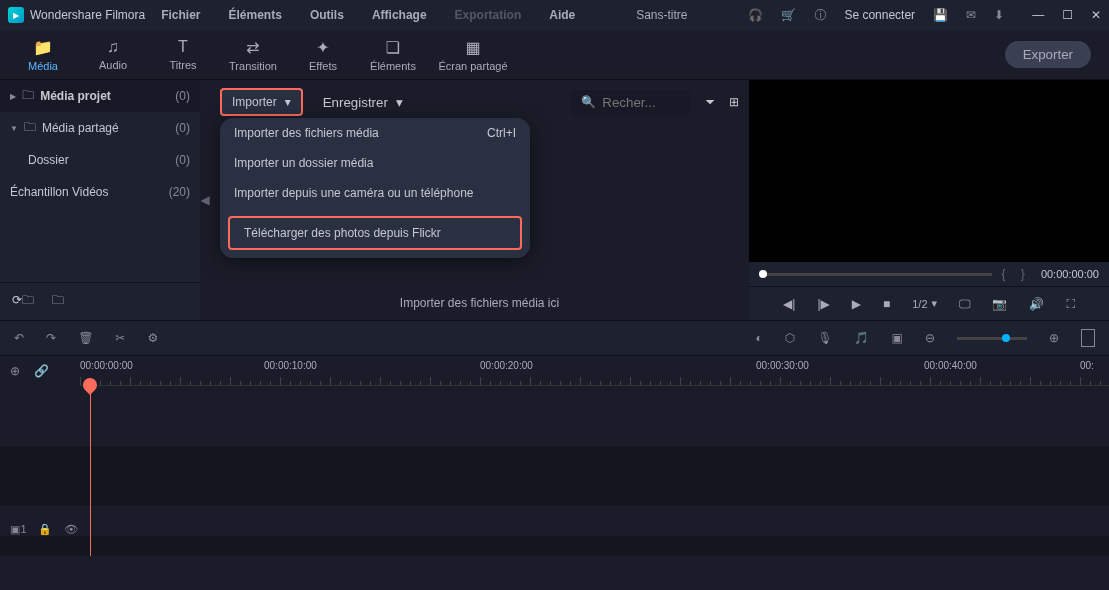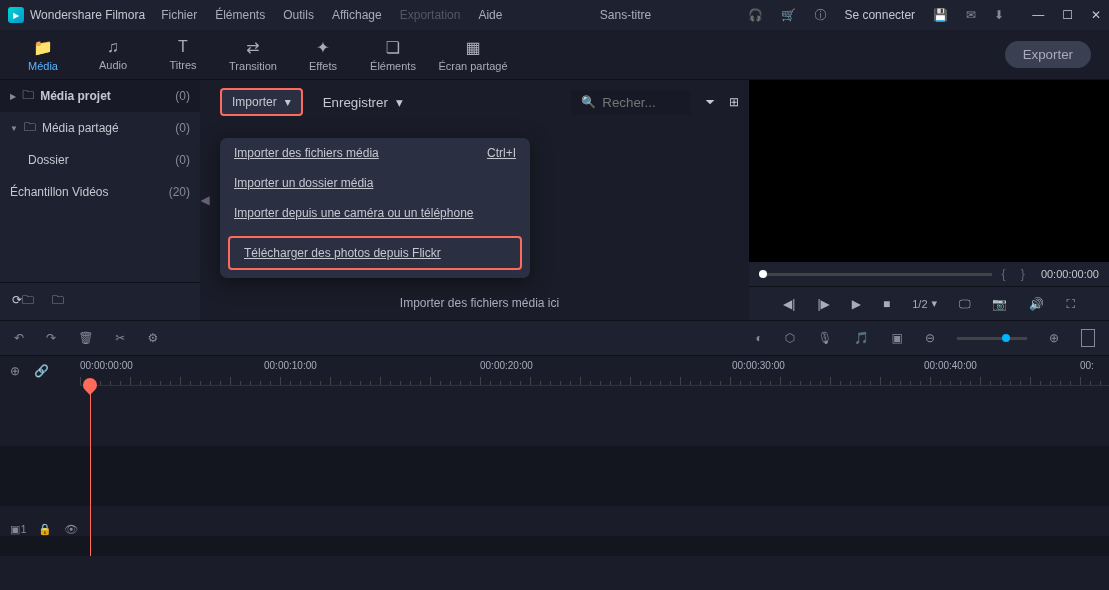--- a/index.html
+++ b/index.html
@@ -2,21 +2,21 @@
 <html><head>
 <meta charset="utf-8">
 <style>
 * { margin: 0; padding: 0; box-sizing: border-box; font-family: -apple-system, "Segoe UI", sans-serif; }
 body { background: #1a1d29; color: #c5c8d0; font-size: 12px; width: 1109px; height: 590px; overflow: hidden; }
 
 .titlebar { height: 30px; background: #1e2230; display: flex; align-items: center; padding: 0 8px; gap: 16px; }
 .logo { display: flex; align-items: center; gap: 6px; }
 .logo-icon { width: 16px; height: 16px; background: linear-gradient(135deg, #00d4d4, #0099cc); border-radius: 3px; display: flex; align-items: center; justify-content: center; }
 .logo-icon::before { content: "▶"; color: #fff; font-size: 8px; }
-.menubar { display: flex; gap: 18px; }
+.menubar { display: flex; gap: 28px; font-weight: bold; }
 .menubar span { color: #aab; cursor: pointer; }
 .menubar .disabled { color: #556; }
 .titlebar-title { flex: 1; text-align: center; color: #aab; }
 .titlebar-right { display: flex; align-items: center; gap: 18px; }
 .titlebar-right .icon { color: #889; }
 .titlebar-right .cart { color: #ff8833; }
 .titlebar-right .help { color: #00cccc; }
 .window-controls { display: flex; gap: 18px; margin-left: 10px; }
 
 .toolbar { height: 50px; background: #1a1d29; display: flex; align-items: center; padding: 0 8px; border-bottom: 1px solid #0f1118; }
@@ -38,21 +38,21 @@
 .sidebar-footer { margin-top: auto; display: flex; gap: 18px; padding: 8px 12px; border-top: 1px solid #0f1118; }
 .sidebar-collapse { width: 10px; display:flex; align-items:center; justify-content:center; color:#667; }
 
 .content { flex: 1; background: #1a1d29; position: relative; padding: 8px 10px; }
 .content-bar { display: flex; align-items: center; gap: 10px; }
 .import-btn { background: #2a2f42; border: 2px solid #ff6b5b; border-radius: 4px; padding: 5px 10px; display: flex; align-items: center; gap: 8px; cursor: pointer; color: #c5c8d0; }
 .record-btn { background: transparent; border: none; color: #c5c8d0; display: flex; align-items: center; gap: 8px; cursor: pointer; padding: 5px 10px; }
 .content-right { margin-left: auto; display: flex; align-items: center; gap: 14px; }
 .search-box { background: #171a26; border-radius: 4px; padding: 5px 10px; display: flex; align-items: center; gap: 6px; width: 120px; color: #889; }
 .search-box input { background: transparent; border: none; color: #c5c8d0; width: 80px; outline: none; }
-.dropdown { position: absolute; top: 58px; left: 10px; background: #2a2f42; border-radius: 7px; width: 310px; box-shadow: 0 4px 20px rgba(0,0,0,0.5); text-decoration: underline; }
+.dropdown { position: absolute; top: 38px; left: 10px; background: #2a2f42; border-radius: 13px; width: 310px; box-shadow: 0 4px 20px rgba(0,0,0,0.5); }
 .dropdown-item { padding: 8px 14px; display: flex; justify-content: space-between; cursor: pointer; }
 .dropdown-item.highlight { border: 2px solid #ff6b5b; border-radius: 4px; margin: 8px; }
 .dropzone-text { position: absolute; bottom: 10px; left: 50%; transform: translateX(-50%); color: #aab; text-align: right; }
 
 .preview { width: 360px; background: #000; display: flex; flex-direction: column; }
 .preview-canvas { flex: 1; background: #000; }
 .preview-scrub { height: 24px; background: #1e2230; display: flex; align-items: center; padding: 0 10px; gap: 10px; }
 .scrub-track { flex: 1; height: 3px; background: #444; position: relative; }
 .scrub-handle { position: absolute; left: 0; top: -3px; width: 8px; height: 8px; background: #fff; border-radius: 50%; }
 .brackets { color: #667; letter-spacing: 6px; }
@@ -326,21 +326,21 @@
         <div class="ruler-tick" style="left: 500px; height: 8px;"></div>
         <div class="ruler-tick" style="left: 510px;"></div>
         <div class="ruler-tick" style="left: 520px;"></div>
         <div class="ruler-tick" style="left: 530px;"></div>
         <div class="ruler-tick" style="left: 540px;"></div>
         <div class="ruler-tick" style="left: 550px; height: 8px;"></div>
         <div class="ruler-tick" style="left: 560px;"></div>
         <div class="ruler-tick" style="left: 570px;"></div>
         <div class="ruler-tick" style="left: 580px;"></div>
         <div class="ruler-tick" style="left: 590px;"></div>
-        <div class="ruler-mark" style="left: 608px; padding-left: 44px;">00:00:30:00</div>
+        <div class="ruler-mark" style="left: 632px; padding-left: 44px;">00:00:30:00</div>
         <div class="ruler-tick" style="left: 600px; height: 8px;"></div>
         <div class="ruler-tick" style="left: 610px;"></div>
         <div class="ruler-tick" style="left: 620px;"></div>
         <div class="ruler-tick" style="left: 630px;"></div>
         <div class="ruler-tick" style="left: 640px;"></div>
         <div class="ruler-tick" style="left: 650px; height: 8px;"></div>
         <div class="ruler-tick" style="left: 660px;"></div>
         <div class="ruler-tick" style="left: 670px;"></div>
         <div class="ruler-tick" style="left: 680px;"></div>
         <div class="ruler-tick" style="left: 690px;"></div>

